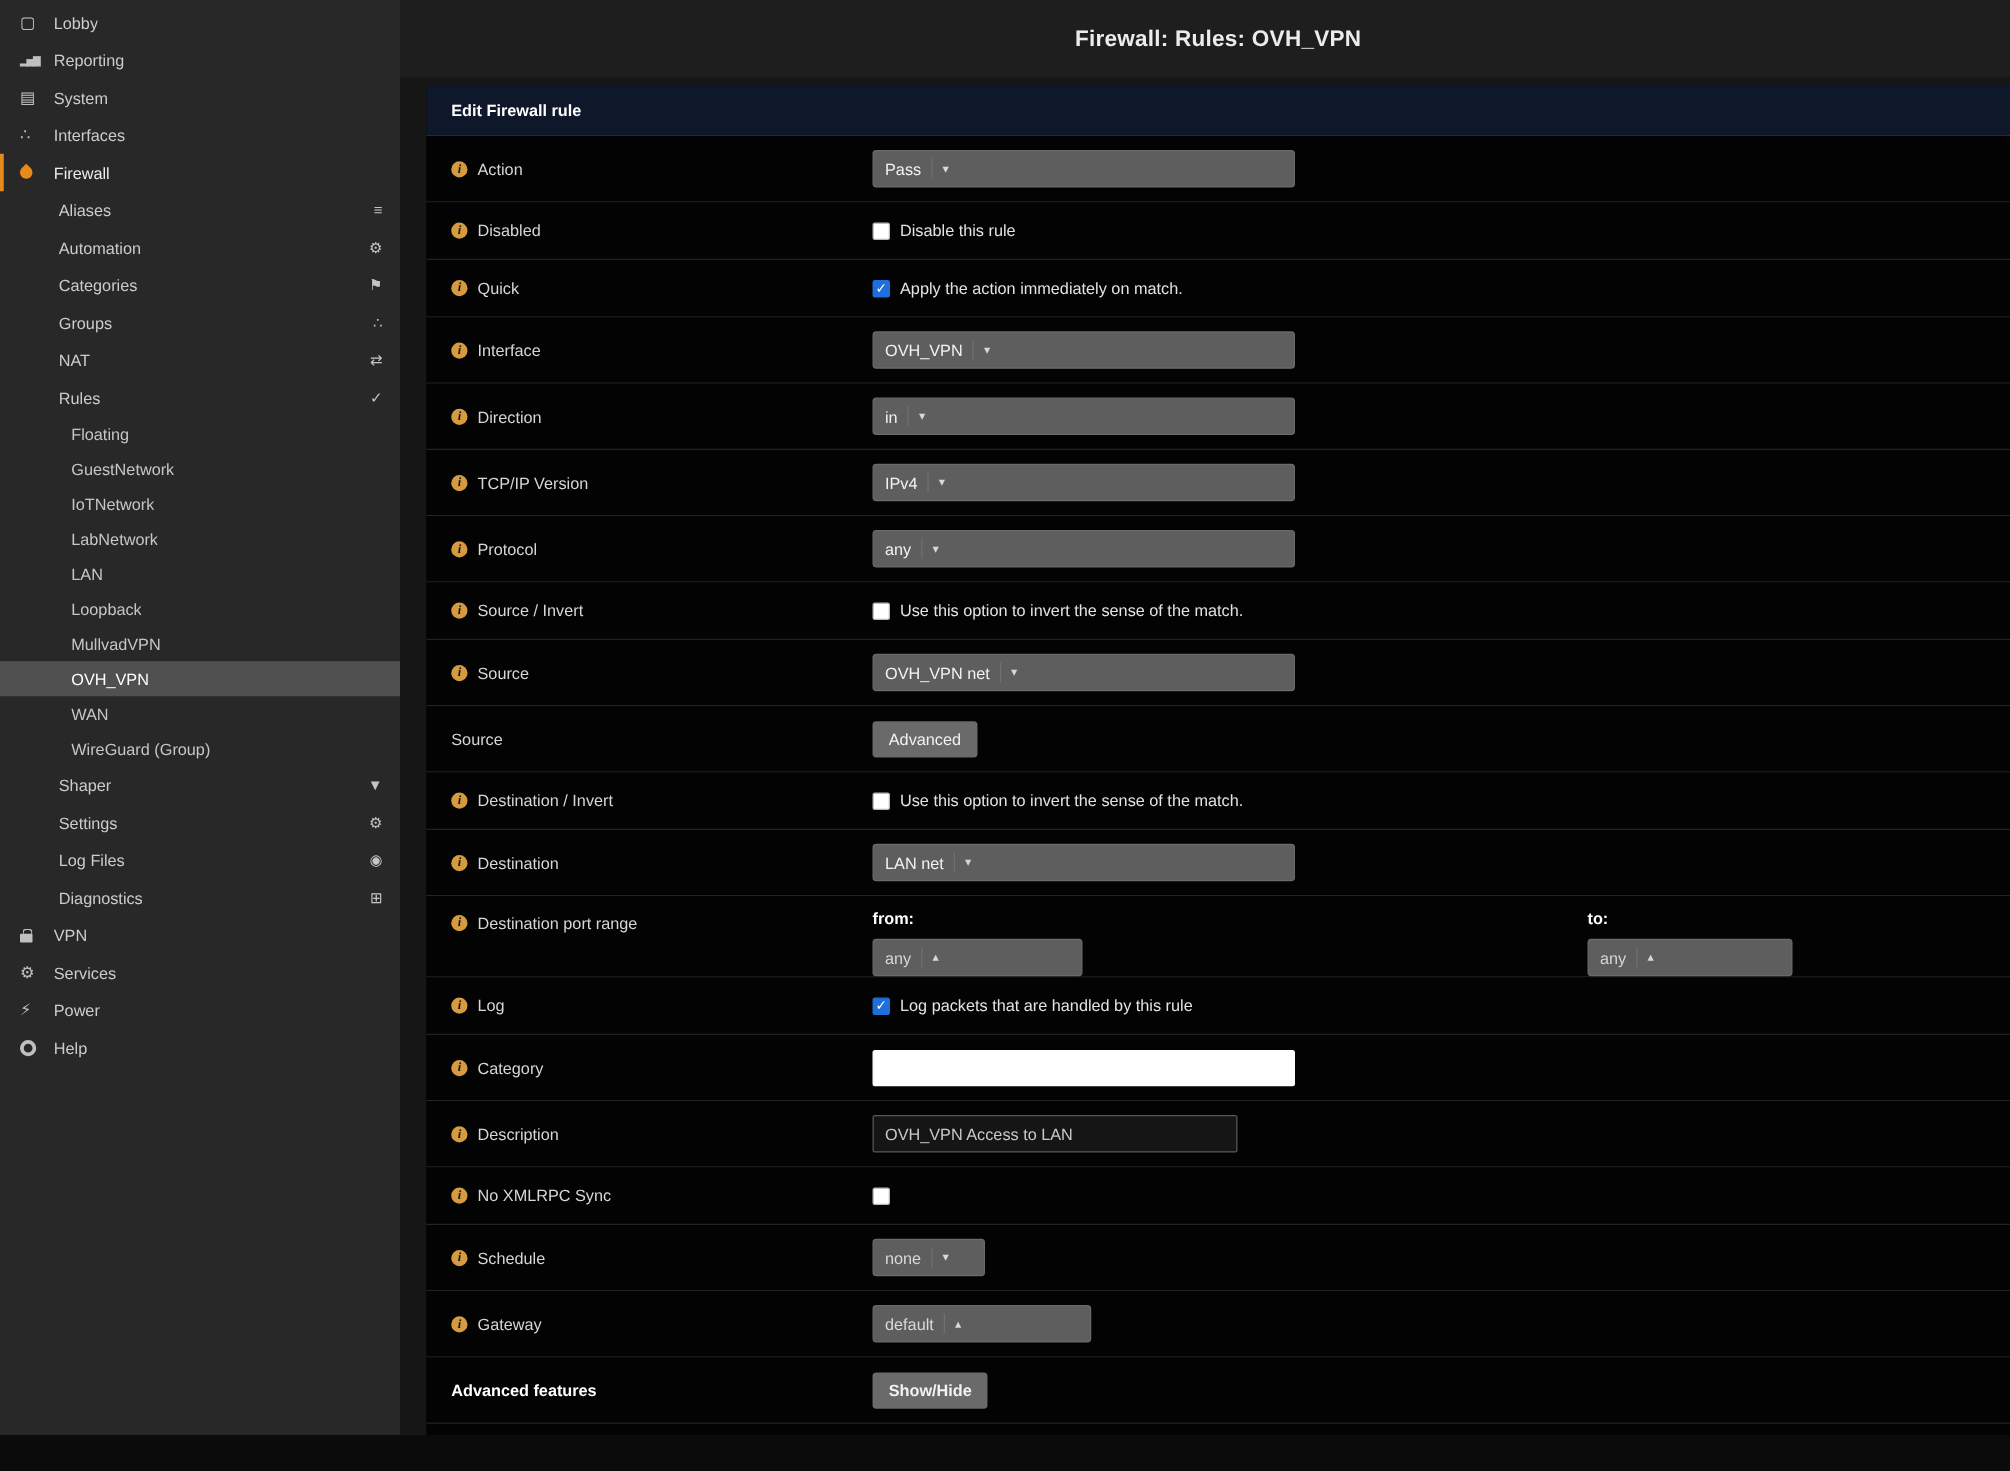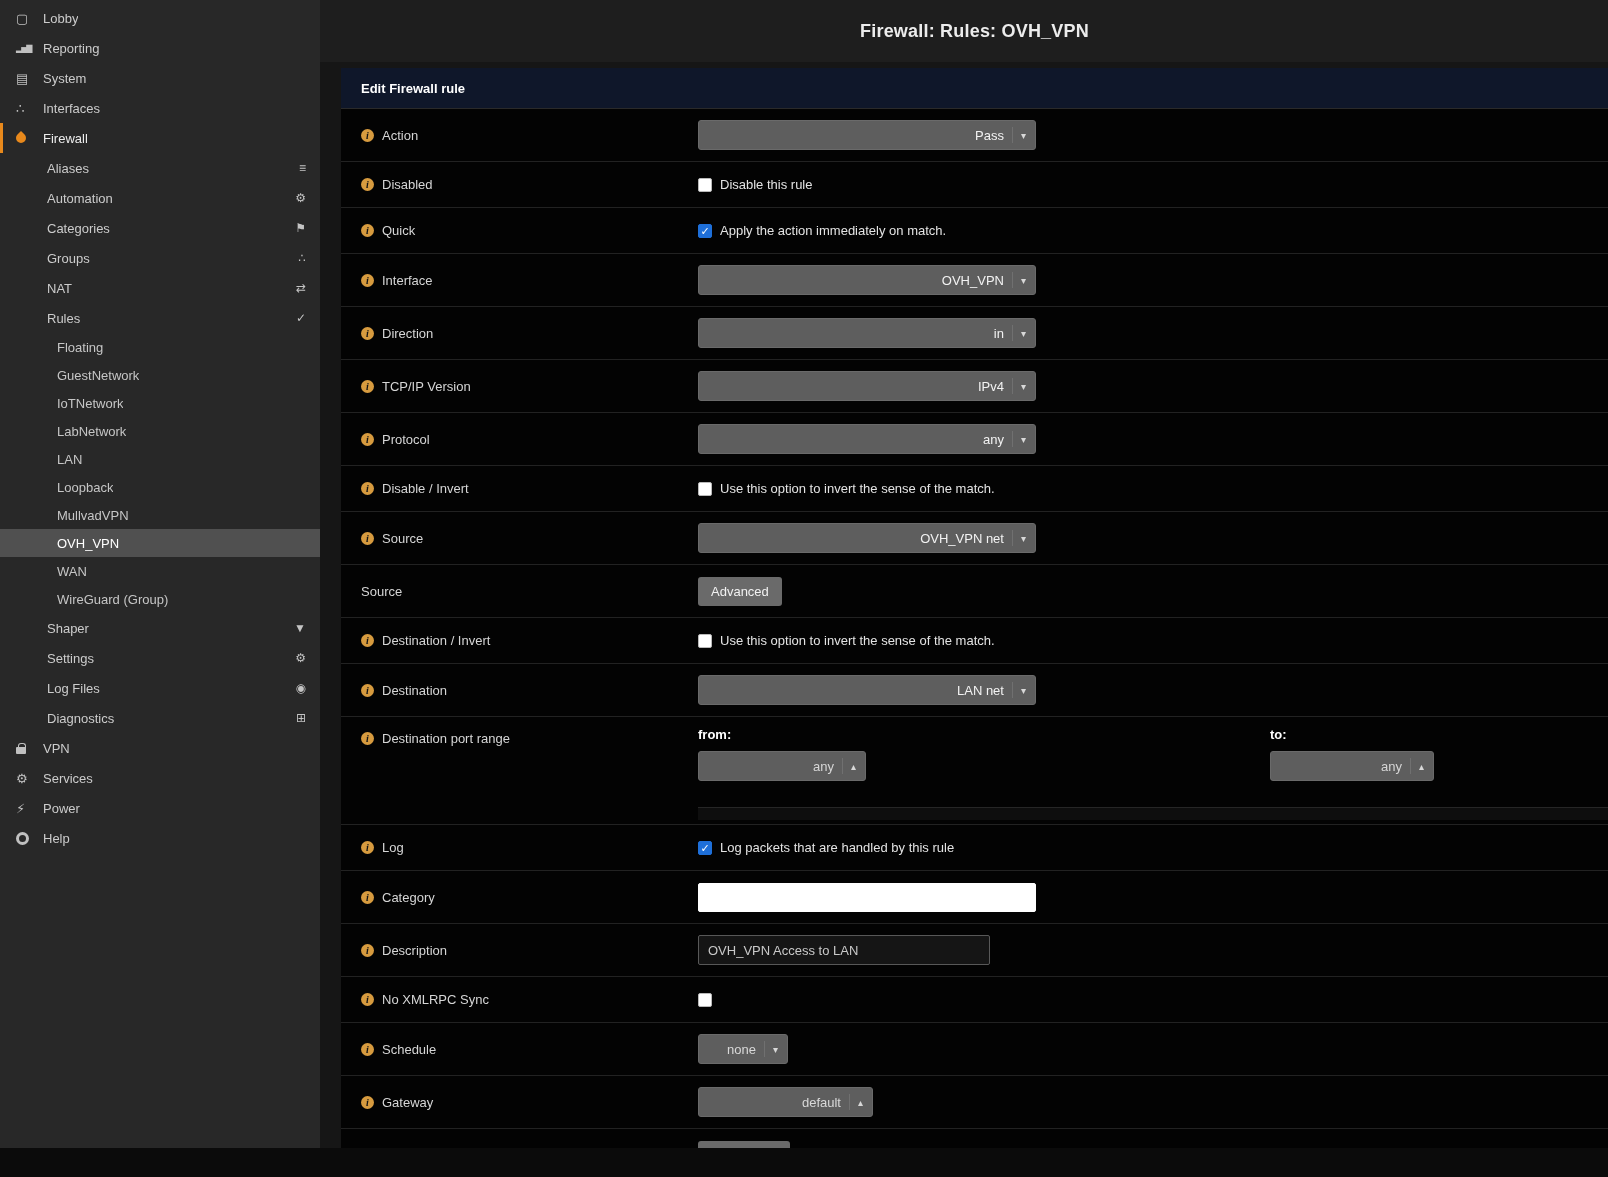--- a/index.html
+++ b/index.html
@@ -56,21 +56,21 @@
     flex: 0 0 13px; width: 13px; height: 13px; border-radius: 50%;
     background: #d79b3f; color: #141414;
     font-size: 10px; line-height: 13px; text-align: center; font-weight: bold; font-style: italic;
     font-family: "Liberation Serif", "DejaVu Serif", serif;
     margin-right: 8px; display: inline-block; cursor: pointer;
   }
   .fctrl { flex: 1; display: flex; align-items: center; min-width: 0; padding-right: 24px; }
 
   .dd {
     height: 30px; background: #5e5e5e; border: 1px solid #6a6a6a; border-radius: 3px;
-    display: flex; align-items: center; justify-content: flex-end;
+    display: flex; align-items: center; justify-content: flex-start;
     padding: 0 9px; color: #f2f2f2; width: 338px; cursor: pointer;
   }
   .dd-val { overflow: hidden; white-space: nowrap; }
   .dd-caret { color: #d8d8d8; font-size: 10px; padding-left: 8px; margin-left: 8px; border-left: 1px solid #707070; height: 16px; display: flex; align-items: center; }
   .dd.w-port  { width: 168px; color: #d6d6d6; }
   .dd.w-port2 { width: 164px; color: #d6d6d6; }
   .dd.w-small { width: 90px;  color: #d9d9d9; }
   .dd.w-mid   { width: 175px; color: #d9d9d9; }
 
   .cbx { width: 14px; height: 14px; background: #ffffff; border: 1px solid #b9b9b9; border-radius: 2px; display: inline-block; flex: 0 0 14px; cursor: pointer; }
@@ -78,21 +78,21 @@
   .cbx-label { margin-left: 8px; color: #e3e3e3; }
 
   .btn { background: #6a6a6a; color: #f2f2f2; border: none; border-radius: 3px; padding: 7px 13px; font-size: 13px; font-family: inherit; cursor: pointer; }
   .btn.bold { font-weight: bold; }
 
   .text-input { width: 292px; height: 30px; background: #151515; border: 1px solid #585858; border-radius: 2px; color: #c9c9c9; padding: 0 9px; font-size: 13px; font-family: inherit; }
   .cat-input  { width: 338px; height: 29px; background: #ffffff; border: 1px solid #ffffff; border-radius: 2px; padding: 0 6px; font-size: 13px; font-family: inherit; color: #222; }
 
   .port-row { align-items: flex-start; padding-top: 10px; }
   .port-row .flabel { padding-top: 4px; }
-  .port-ctrl { flex-direction: column; align-items: stretch; padding-right: 0; gap: 17px; }
+  .port-ctrl { flex-direction: row; align-items: stretch; padding-right: 0; }
   .port-cols { display: flex; }
   .pcol { display: flex; flex-direction: column; }
   .pcol .plabel { font-weight: bold; color: #ffffff; margin-bottom: 9px; }
   .pcol-from { width: 572px; }
   .port-strip { margin-top: 9px; height: 13px; background: #0e0e0e; border-top: 1px solid #262626; margin-bottom: 4px; }
 </style>
 </head>
 <body>
 
 <div class="sidebar">
@@ -306,21 +306,21 @@
         <div class="dd">
           <span class="dd-val">any</span>
           <span class="dd-caret">▾</span>
         </div>
       </div>
     </div>
 
     <div class="frow cb">
       <div class="flabel">
         <span class="info-icon">i</span>
-        <span class="lbl">Disable / Invert</span>
+        <span class="lbl">Source / Invert</span>
       </div>
       <div class="fctrl">
         <span class="cbx"></span>
         <span class="cbx-label">Use this option to invert the sense of the match.</span>
       </div>
     </div>
 
     <div class="frow">
       <div class="flabel">
         <span class="info-icon">i</span>

